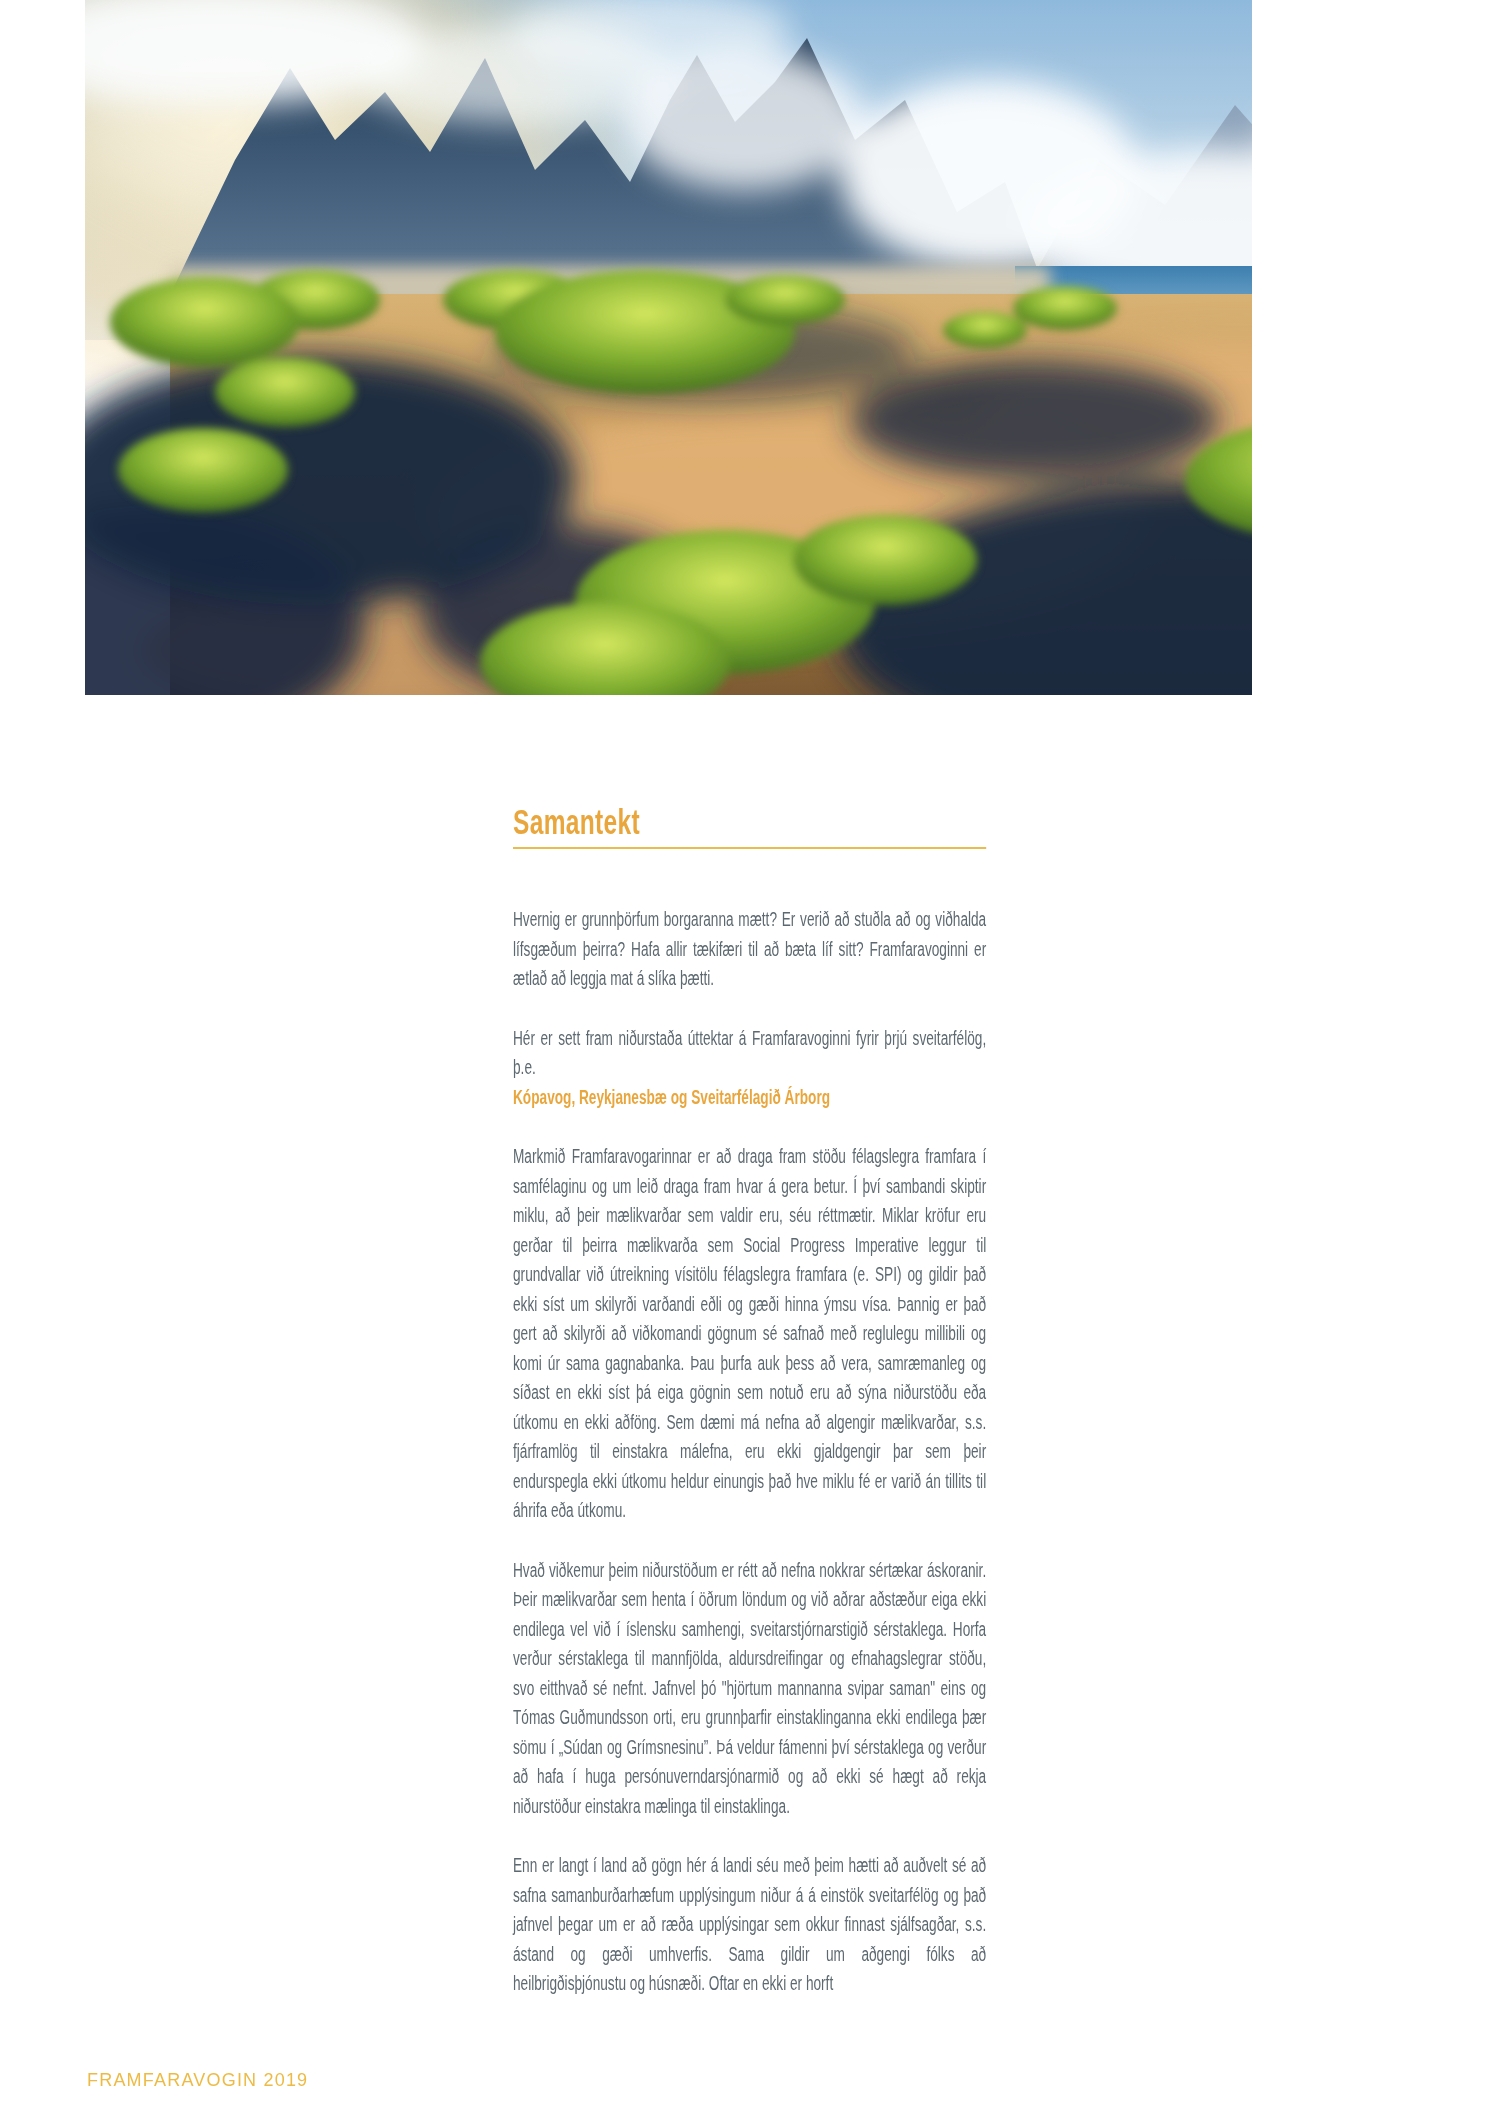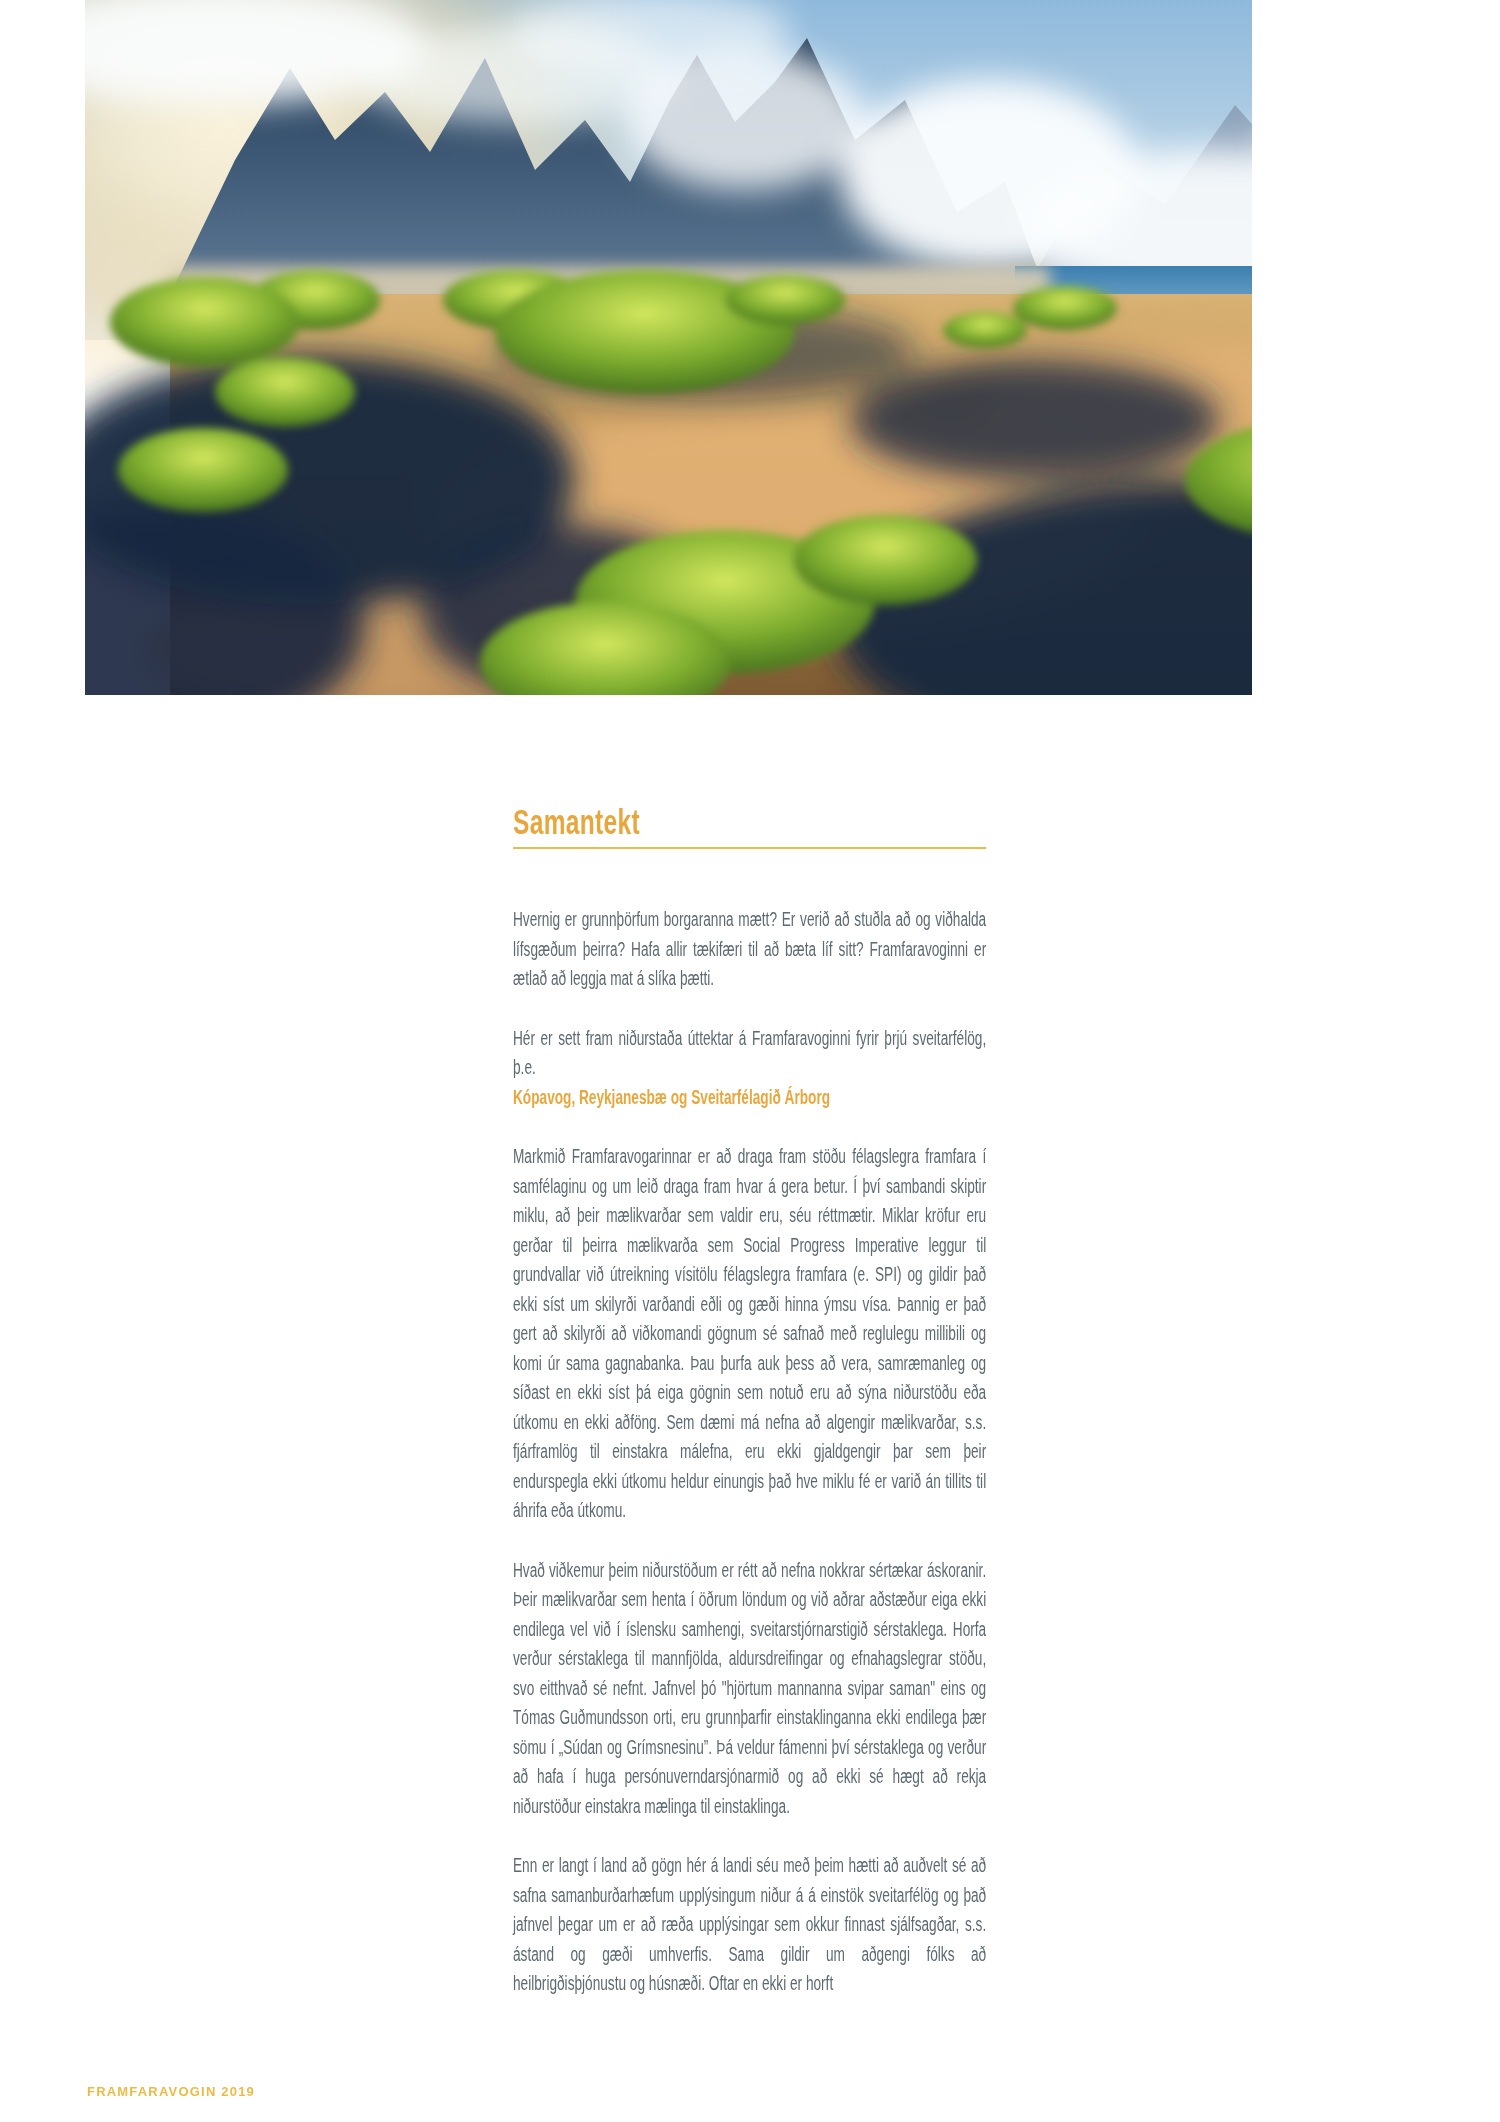--- a/index.html
+++ b/index.html
@@ -8,22 +8,22 @@
   .hero{position:absolute;left:85px;top:0;width:1415px;height:695px;overflow:hidden;}
   .hero svg{display:block;width:100%;height:100%;}
   .content{position:absolute;left:513px;top:803px;width:676px;
            transform:scaleX(0.70);transform-origin:0 0;color:#5d6971;}
   h1{margin:0;font-size:35px;line-height:38px;font-weight:700;color:#E9A63C;letter-spacing:.5px;}
   .rule{height:2px;background:#E8BC4E;margin-top:6px;}
   .body-p{font-size:19.5px;line-height:29.5px;font-weight:300;text-align:justify;
           margin:0 0 30px 0;}
   .body-p.first{margin-top:56px;}
   .accent-bold{display:block;color:#E9A63C;font-weight:700;}
-  .page-footer{position:absolute;left:87px;top:2070px;font-size:13px;color:#EDBB45;
-               letter-spacing:1.2px;font-weight:700;margin-top:14px;}
+  .page-footer{position:absolute;left:87px;top:2070px;font-size:18px;color:#EDBB45;
+               letter-spacing:1.2px;font-weight:400;}
 </style>
 </head>
 <body>
 
 <div class="page">
 
   <div class="hero">
     <svg viewBox="0 0 1415 695" preserveAspectRatio="none" aria-hidden="true">
       <defs>
         <linearGradient id="sky" x1="0" y1="0" x2="0" y2="1">

